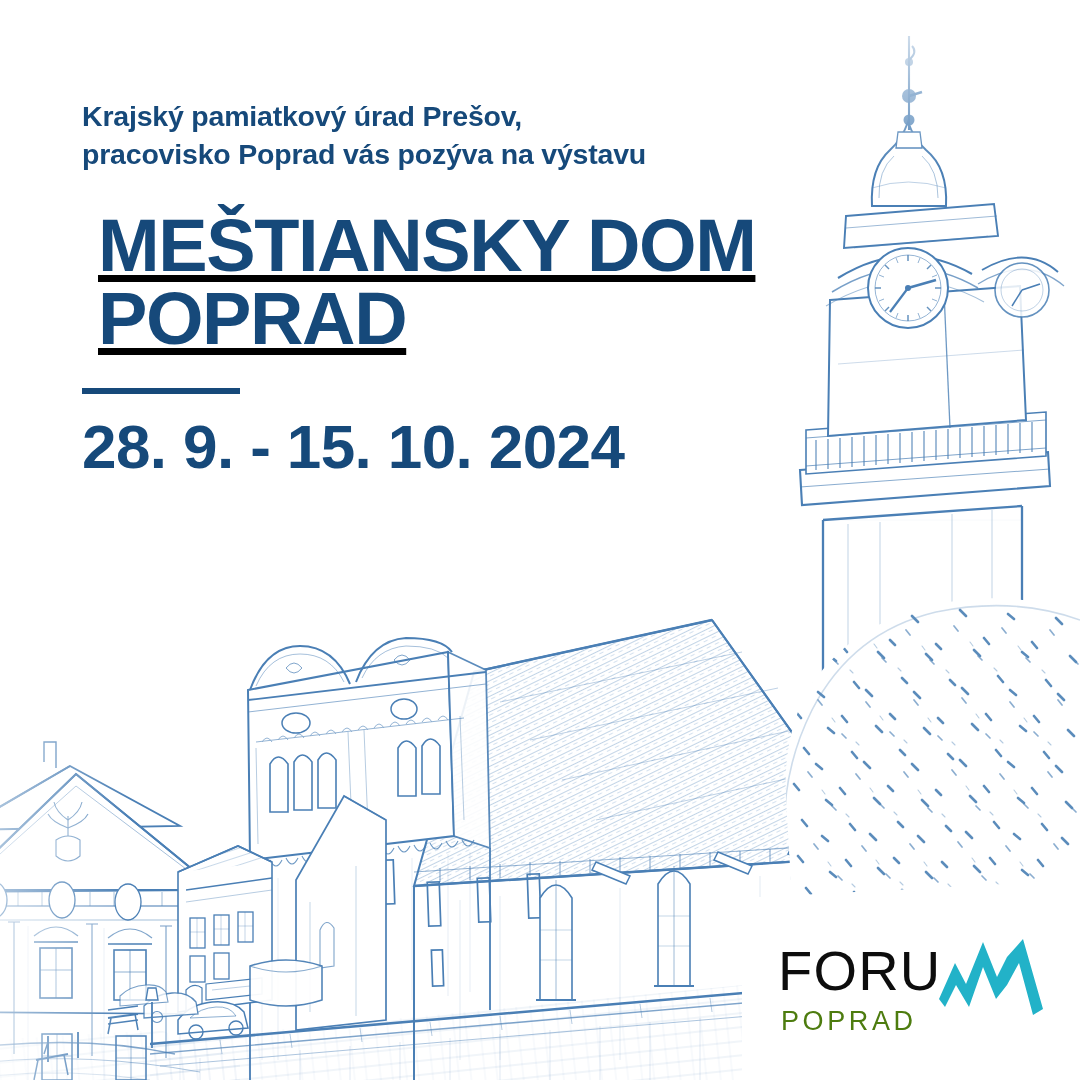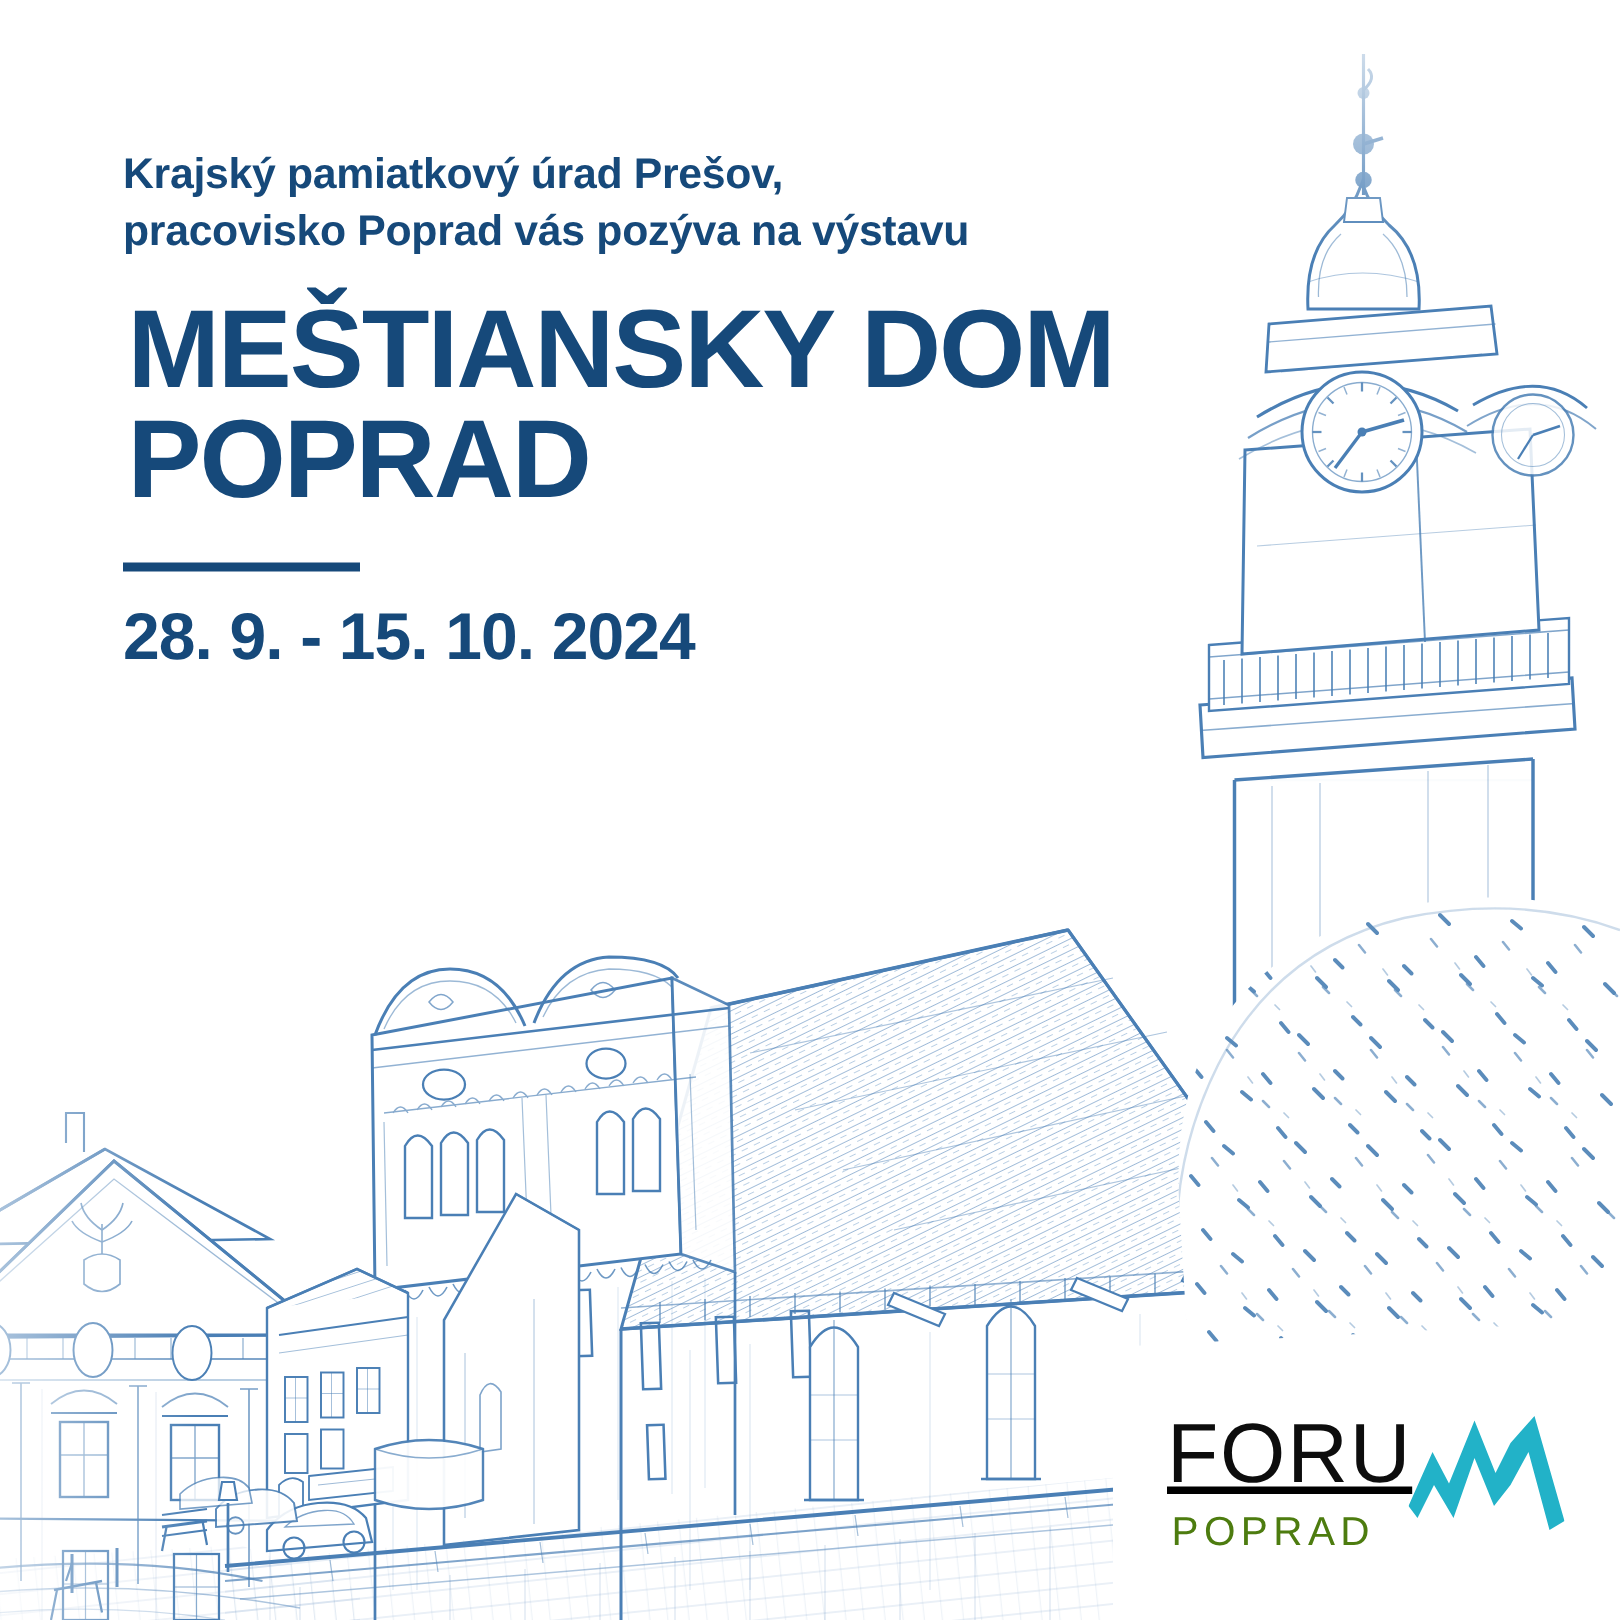--- a/index.html
+++ b/index.html
@@ -37,42 +37,43 @@
   .subtitle {
     font-size: 28.5px;
     font-weight: bold;
     line-height: 1.33;
     color: #16497a;
     letter-spacing: -0.2px;
     margin: 0;
     white-space: pre-line;
   }
   #title {
-    margin: 3px;
+    margin: 16px;
     padding-top: 20px;
+    text-decoration: underline;
   }
   .title-line {
     font-size: 74px;
     font-weight: bold;
     line-height: 0.985;
     color: #16497a;
     letter-spacing: -1.4px;
     display: block;
     white-space: nowrap;
   }
   #divider {
     margin-top: 32px;
     width: 158px;
     height: 6px;
     background: #16497a;
   }
   #date-line {
     margin: 0;
     padding-top: 22px;
-    font-size: 44px;
+    font-size: 62px;
     font-weight: bold;
     line-height: 1;
     color: #16497a;
     letter-spacing: -0.6px;
     white-space: nowrap;
   }
 
   
   #logo-panel {
     position: absolute;
@@ -85,23 +86,22 @@
     clip-path: polygon(0% 9%, 100% 0%, 100% 100%, 0% 100%);
   }
   #logo {
     position: absolute;
     left: 36px;
     top: 62px;
     width: 290px;
   }
   #logo-wordmark {
     display: flex;
-    align-items: flex-start;
+    align-items: center;
     height: 58px;
-    text-decoration: underline;
   }
   #logo-forum-text {
     font-size: 56px;
     font-weight: 300;
     color: #0d0d0d;
     letter-spacing: 1.2px;
     line-height: 0.95;
     font-family: "Liberation Sans", sans-serif;
   }
   #logo-mountain {

